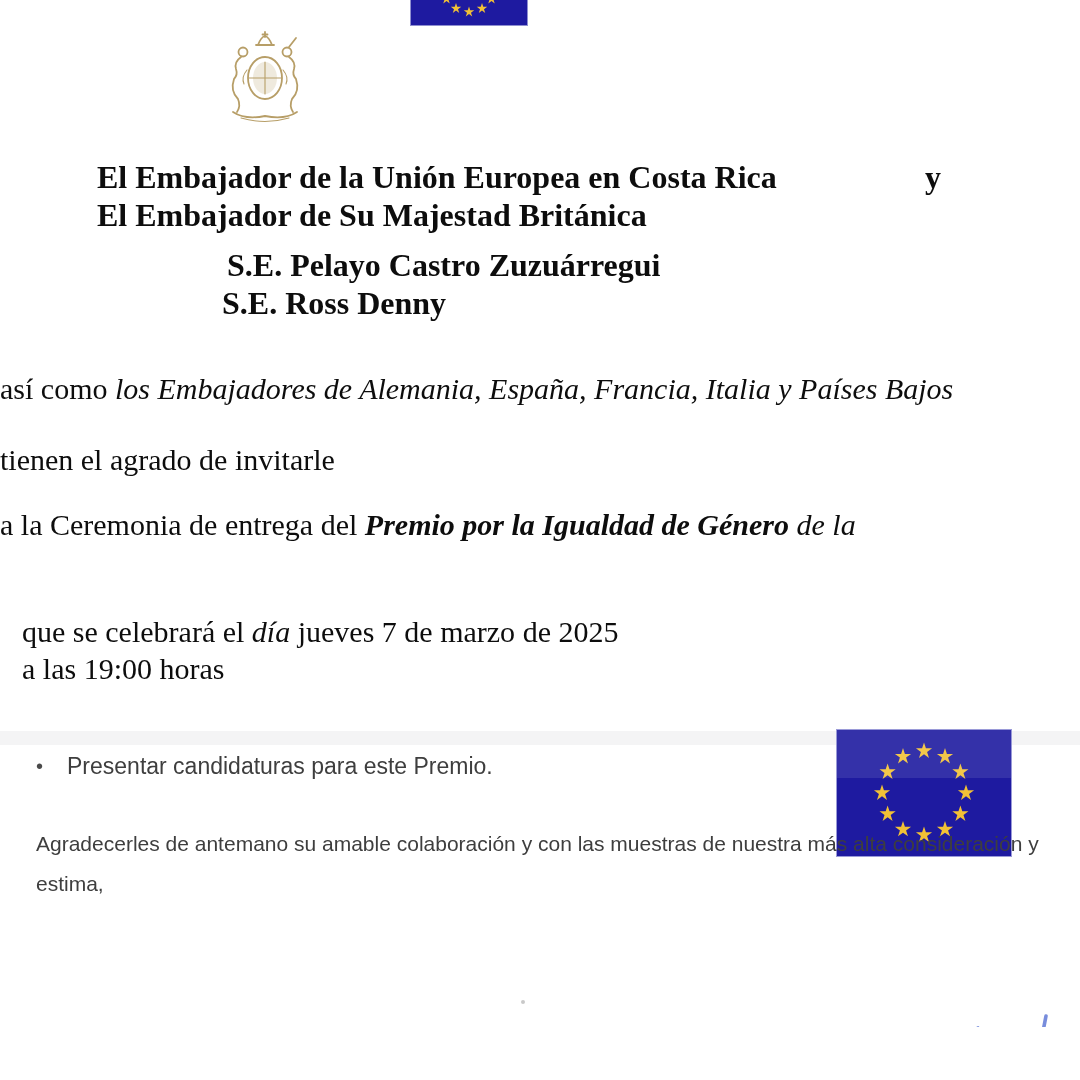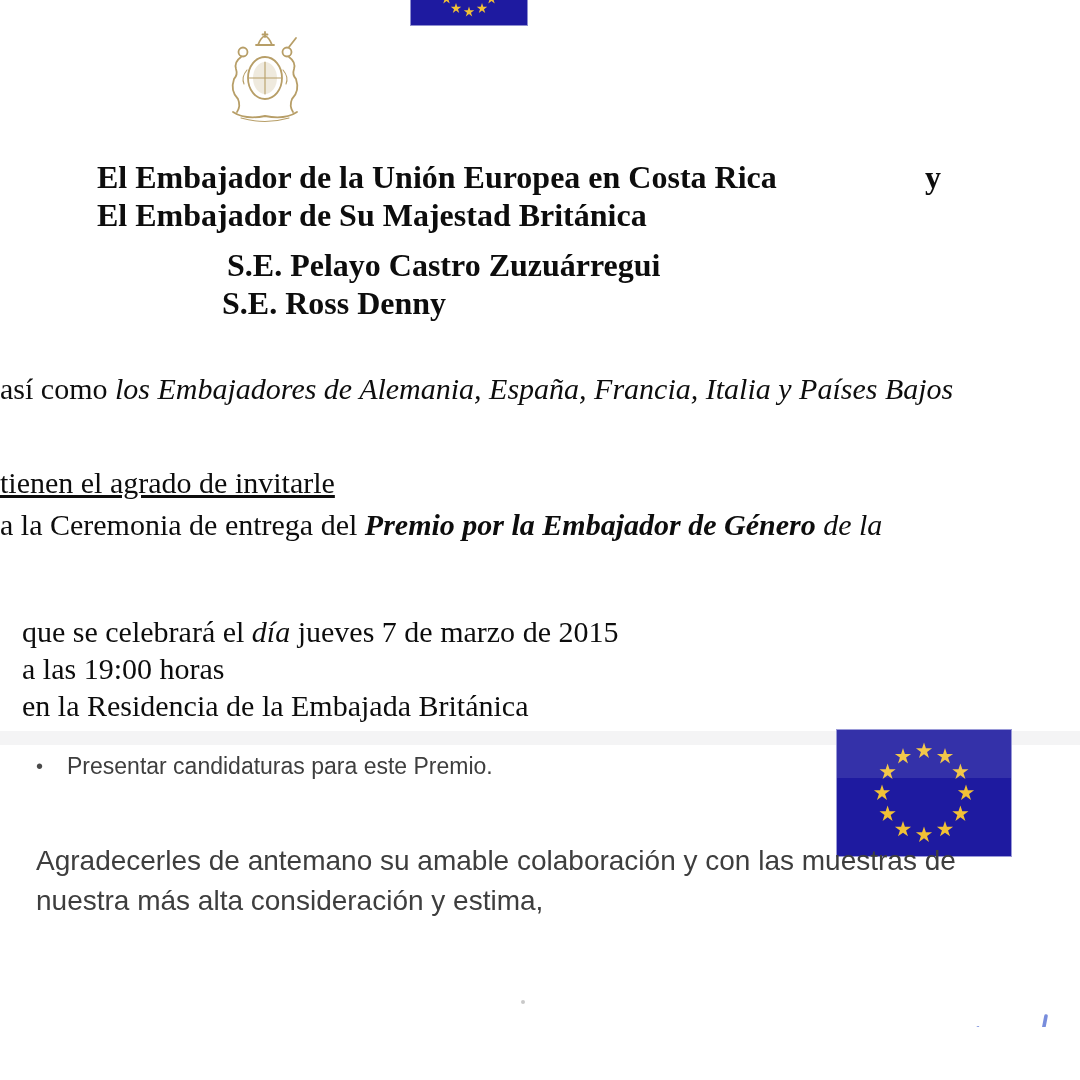--- a/index.html
+++ b/index.html
@@ -35,34 +35,34 @@
     left:97px; top:158px; width:940px;
     font-size:32px; font-weight:bold; line-height:38px;
   }
   .header-line1 { position:relative; }
   .conj { position:absolute; left:828px; top:0; }
   .indent-a { padding-left:130px; margin-top:12px; }
   .indent-b { padding-left:125px; }
 
   .body-line { left:0; width:1080px; text-align:left; font-size:30px; line-height:38px; }
   .also-line     { top:370px; }
-  .invite-line   { top:464px;text-decoration:underline; }
+  .invite-line   { top:441px; }
   .ceremony-line { top:505px; line-height:39px; }
   .when-block    { top:613px; left:22px; line-height:37px; }
 
   .it  { font-style:italic; }
   .bd  { font-weight:normal; }
   .bdi { font-weight:bold; font-style:italic; }
 
   
   .seam { left:0; top:731px; width:1080px; height:14px; background:#f4f4f5; }
   .sans { font-family:"Liberation Sans","DejaVu Sans",sans-serif; color:#3e3e3e; }
   .bullet-row { left:36px; top:751px; display:flex; align-items:flex-start; font-size:23px; line-height:30px; }
   .bullet-dot { font-size:20px; margin-right:24px; line-height:30px; color:#4a4a4a; }
-  .closing { left:36px; top:841px; width:1016px; font-size:28px; line-height:40px; }
+  .closing { left:36px; top:824px; width:1016px; font-size:21px; line-height:40px; }
 
   .smudge { left:521px; top:1000px; width:4px; height:4px; border-radius:50%; background:#c9c9c9; }
 
   .signature { left:800px; top:1000px; width:280px; height:80px; }
 </style>
 </head>
 <body>
 
 <div class="page">
 
@@ -126,27 +126,26 @@
     <div class="indent-b">S.E. Ross Denny</div>
   </div>
 
   <div class="abs serif body-line also-line">
     <span>así como </span><span class="it">los Embajadores de Alemania, España, Francia, Italia y Países Bajos</span>
   </div>
 
   <div class="abs serif body-line invite-line">tienen el agrado de invitarle</div>
 
   <div class="abs serif body-line ceremony-line">
-    <span>a la Ceremonia de entrega del </span><span class="bdi">Premio por la Embajador de Género</span><span class="it"> de la</span><br>
+    <span>a la Ceremonia de entrega del </span><span class="bdi">Premio por la Igualdad de Género</span><span class="it"> de la</span><br>
   </div>
 
   <div class="abs serif body-line when-block">
-    <span>que se celebrará el </span><span class="it">día</span><span class="bd"> jueves 7 de marzo</span><span> de 2015</span><br>
+    <span>que se celebrará el </span><span class="it">día</span><span class="bd"> jueves 7 de marzo</span><span> de 2025</span><br>
     <span>a las </span><span class="bd">19:00 horas</span><br>
-    <span>en la Residencia de la Embajada Británica</span>
   </div>
 
   <div class="abs seam"></div>
 
   <div class="abs sans bullet-row">
     <span class="bullet-dot">•</span>
     <span>Presentar candidaturas para este Premio.</span>
   </div>
 
   <div class="abs flag-right">

